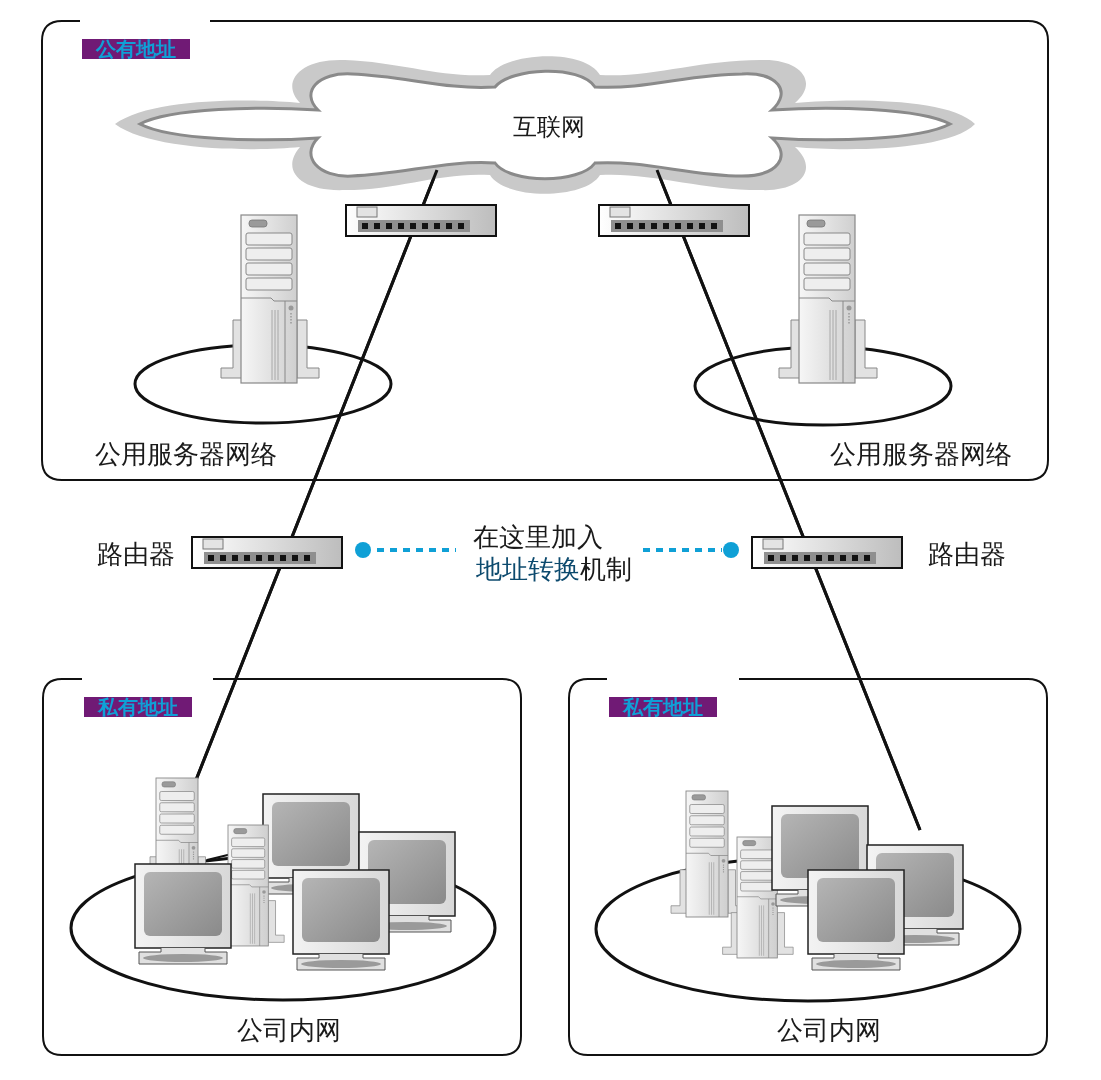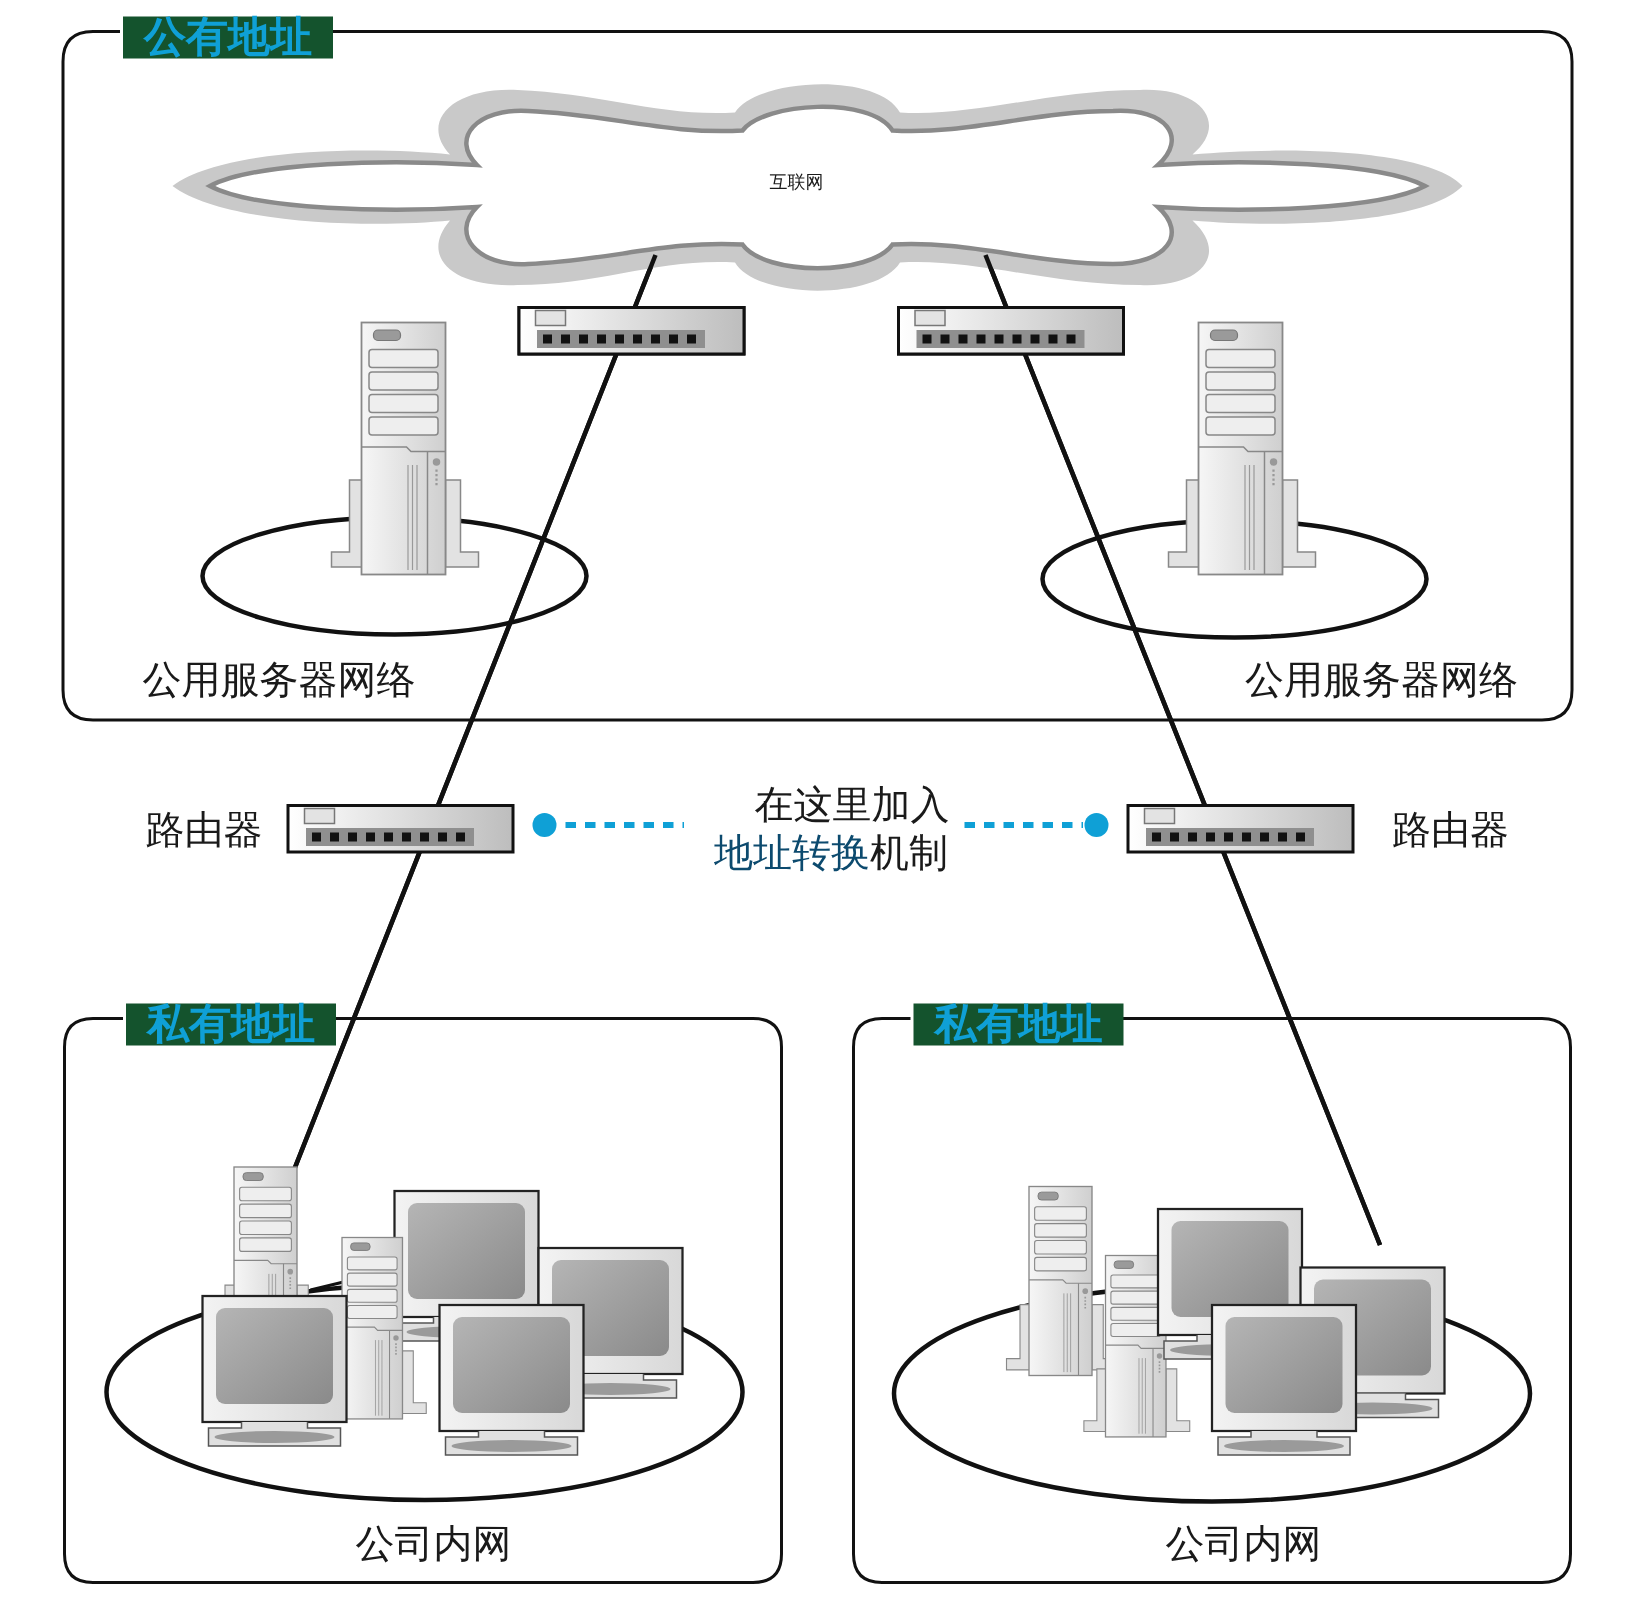--- a/index.html
+++ b/index.html
@@ -1,19 +1,19 @@
 <!DOCTYPE html>
 <html><head>
 <meta charset="utf-8">
 <style>
   html,body{margin:0;padding:0;background:#fff;}
   body{width:1101px;height:1080px;position:relative;overflow:hidden;font-family:"DejaVu Sans",sans-serif;}
   svg.diagram{position:absolute;left:0;top:0;}
   .lbl{position:absolute;font-size:26px;color:#1a1a1a;white-space:nowrap;line-height:1;}
-  .title{position:absolute;font-size:28px;font-weight:bold;color:#0fa0d6;background:#14532d;padding:0 14px;line-height:1;white-space:nowrap;}
+  .title{position:absolute;font-size:20px;font-weight:bold;color:#0fa0d6;background:#701a75;padding:0 14px;line-height:1;white-space:nowrap;margin-top:28px;}
   .accent{color:#0c4a6e;}
 </style>
 </head>
 <body>
 
 <svg class="diagram" width="1101" height="1080" viewBox="0 0 1101 1080">
   <defs>
     <linearGradient id="devGrad" x1="0" y1="0" x2="1" y2="0">
       <stop offset="0" stop-color="#ffffff"></stop>
       <stop offset="1" stop-color="#bdbdbd"></stop>
@@ -157,28 +157,28 @@
   <g>
     <use href="#tower" x="686" y="791" transform="translate(686 791) scale(0.75) translate(-686 -791)"></use>
     <use href="#tower" x="737" y="837" transform="translate(737 837) scale(0.72) translate(-737 -837)"></use>
     <use href="#monitor" x="772" y="806"></use>
     <use href="#monitor" x="867" y="845"></use>
     <use href="#monitor" x="808" y="870"></use>
   </g>
 </svg>
 
 <div class="title" style="left:82px;top:11px;">公有地址</div>
-<div class="lbl" style="left:513px;top:115px;font-size:12px;">互联网</div>
+<div class="lbl" style="left:513px;top:115px;font-size:24px;">互联网</div>
 <div class="lbl" style="left:95px;top:441px;">公用服务器网络</div>
 <div class="lbl" style="left:830px;top:441px;">公用服务器网络</div>
 
 <div class="lbl" style="left:97px;top:541px;">路由器</div>
 <div class="lbl" style="left:928px;top:541px;">路由器</div>
 
-<div class="lbl" style="left:503px;top:524px;">在这里加入</div>
+<div class="lbl" style="left:473px;top:524px;">在这里加入</div>
 <div class="lbl" style="left:476px;top:556px;">
   <span class="accent">地址转换</span><span>机制</span>
 </div>
 
 <div class="title" style="left:84px;top:669px;">私有地址</div>
 <div class="title" style="left:609px;top:669px;">私有地址</div>
 <div class="lbl" style="left:237px;top:1017px;">公司内网</div>
 <div class="lbl" style="left:777px;top:1017px;">公司内网</div>
 
 </body></html>

